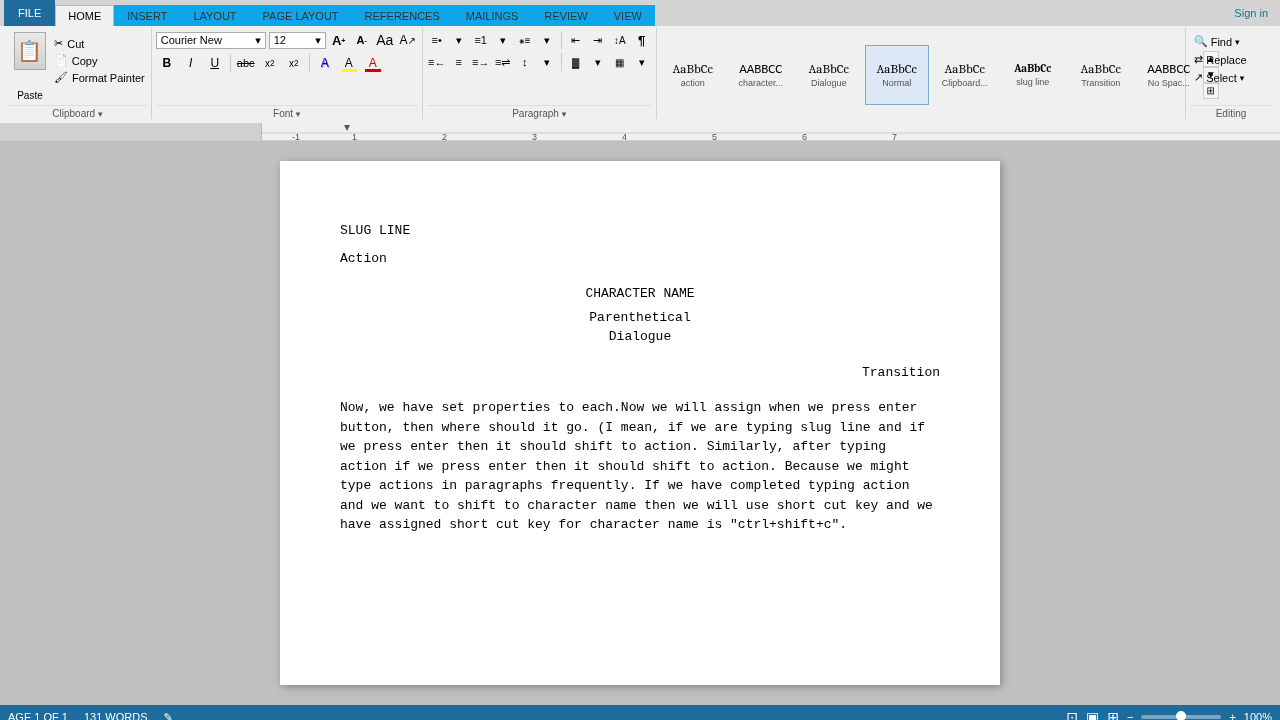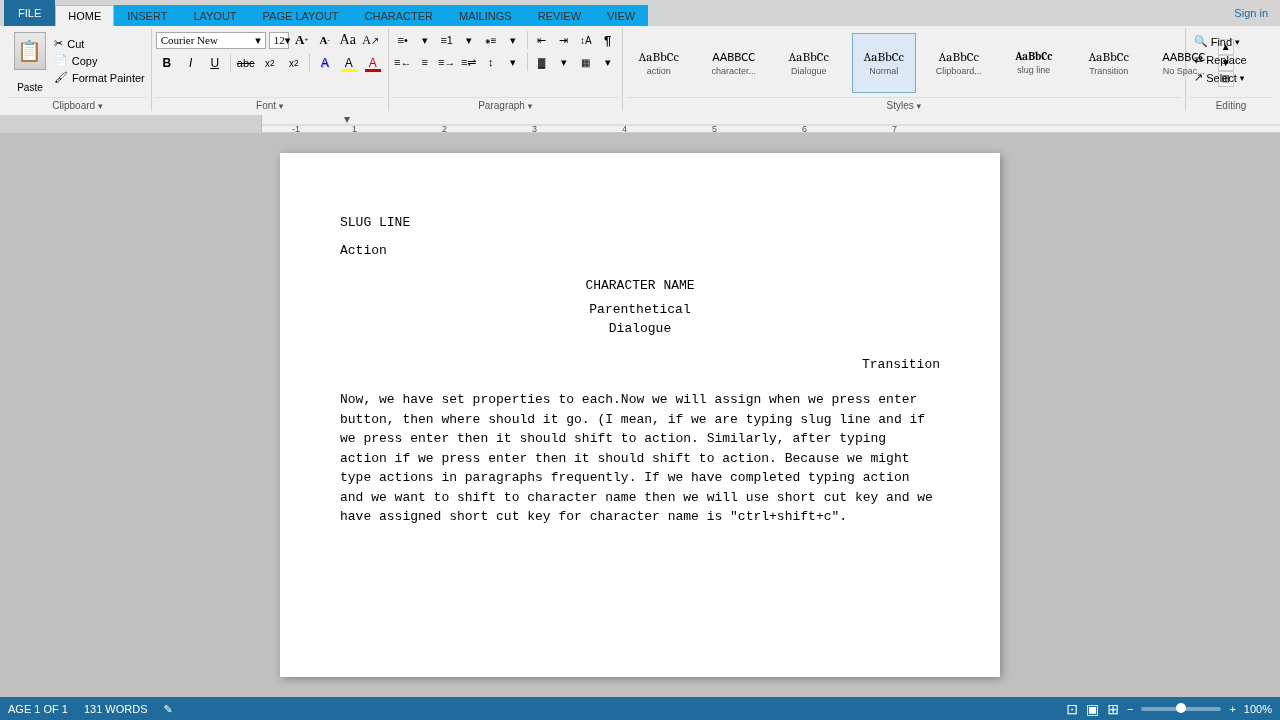--- a/index.html
+++ b/index.html
@@ -9,28 +9,28 @@
     .tab-row { display: flex; align-items: flex-end; background: #d4d4d4; height: 26px; padding-left: 4px; }
     .tab { padding: 4px 12px; font-size: 11px; cursor: pointer; border: 1px solid transparent; border-bottom: none; background: #0ea5e9; color: #333; }
     .tab.active { background: #f0f0f0; border-color: #bbb; border-bottom-color: #f0f0f0; color: #000; }
     .tab-file { background: #1e6b9c; color: white; padding: 4px 14px; font-size: 11px; cursor: pointer; height: 26px; display: flex; align-items: center; }
     .sign-in { margin-left: auto; padding: 4px 12px; font-size: 11px; color: #1e6b9c; cursor: pointer; align-self: center; }
 
     
     .ribbon-content { display: flex; align-items: stretch; padding: 2px 4px 4px 4px; background: #f0f0f0; min-height: 88px; }
     .paste-btn { display: flex; flex-direction: column; align-items: center; cursor: pointer; padding: 2px 6px; }
     .paste-icon { width: 32px; height: 38px; background: linear-gradient(to bottom, #e8e8e8, #d0d0d0); border: 1px solid #aaa; display: flex; align-items: center; justify-content: center; font-size: 20px; }
-    .paste-label { font-size: 10px; margin-top: 12px; }
+    .paste-label { font-size: 10px; margin-top: 20px; }
     .small-btn { display: flex; align-items: center; gap: 4px; cursor: pointer; padding: 1px 2px; font-size: 11px; white-space: nowrap; }
     .font-name-box { border: 1px solid #aaa; padding: 1px 4px; font-size: 11px; width: 110px; background: white; cursor: pointer; display: flex; align-items: center; justify-content: space-between; }
-    .font-size-box { border: 1px solid #aaa; padding: 1px 4px; font-size: 11px; width: 20px; background: white; cursor: pointer; display: flex; align-items: center; justify-content: space-between; }
+    .font-size-box { border: 1px solid #aaa; padding: 1px 4px; font-size: 11px; width: 57px; background: white; cursor: pointer; display: flex; align-items: center; justify-content: space-between; }
     .icon-btn { width: 20px; height: 20px; display: flex; align-items: center; justify-content: center; cursor: pointer; font-size: 11px; border: 1px solid transparent; }
     .font-format-btn { width: 22px; height: 22px; display: flex; align-items: center; justify-content: center; cursor: pointer; border: 1px solid transparent; font-size: 12px; }
     .divider-v { width: 1px; background: #ccc; height: 18px; margin: 0 2px; }
-    .styles-gallery { display: flex; gap: 11px; flex: 1; }
+    .styles-gallery { display: flex; gap: 4px; flex: 1; }
     .style-item { display: flex; flex-direction: column; align-items: center; padding: 2px 8px; cursor: pointer; min-width: 64px; height: 60px; justify-content: center; border: 1px solid transparent; }
     .style-item.active { background: #dce8f5; border-color: #7aaccc; }
     .style-preview { font-size: 13px; margin-bottom: 2px; }
     .style-label { font-size: 9px; color: #555; }
     .styles-scroll { display: flex; flex-direction: column; justify-content: space-around; margin-left: 2px; }
     .scroll-arrow { width: 16px; height: 16px; display: flex; align-items: center; justify-content: center; cursor: pointer; font-size: 10px; border: 1px solid #ccc; background: #f5f5f5; }
     .editing-btn { display: flex; align-items: center; gap: 3px; padding: 1px 4px; cursor: pointer; font-size: 11px; white-space: nowrap; }
 
     
     .ruler-bar { height: 18px; background: #f0f0f0; border-bottom: 1px solid #ccc; display: flex; align-items: center; padding: 0 0; position: relative; overflow: hidden; }
@@ -64,21 +64,21 @@
   </style>
 </head>
 <body>
 
 <div class="tab-row">
   <div class="tab-file">FILE</div>
   <div class="tab active">HOME</div>
   <div class="tab">INSERT</div>
   <div class="tab">LAYOUT</div>
   <div class="tab">PAGE LAYOUT</div>
-  <div class="tab">CHARACTER</div>
+  <div class="tab">REFERENCES</div>
   <div class="tab">MAILINGS</div>
   <div class="tab">REVIEW</div>
   <div class="tab">VIEW</div>
   <div class="sign-in">Sign in</div>
 </div>
 
 <div class="ribbon-content">
 
   <div class="group-wrap" style="min-width:90px;">
     <div class="group-wrap-inner">
@@ -107,21 +107,21 @@
     </div>
     <div class="group-name">
       <span>Clipboard</span>
       <span class="expand-arrow">▾</span>
     </div>
   </div>
 
   <div class="group-wrap" style="min-width:210px;">
     <div class="group-wrap-inner" style="flex-direction:column;gap:2px;">
 
-      <div style="display:flex;align-items:center;gap:3px;font-family:Liberation Serif, serif;">
+      <div style="display:flex;align-items:center;gap:3px;">
         <div class="font-name-box">
           <span>Courier New</span>
           <span>▾</span>
         </div>
         <div class="font-size-box">
           <span>12</span>
           <span>▾</span>
         </div>
         <div class="icon-btn" style="font-size:13px;font-weight:bold;" title="Increase Font Size">A<sup style="font-size:7px">+</sup></div>
         <div class="icon-btn" style="font-size:11px;font-weight:bold;" title="Decrease Font Size">A<sub style="font-size:7px">-</sub></div>
@@ -228,24 +228,20 @@
       <div class="style-preview" style="font-family:Calibri,sans-serif;font-size:13px;font-weight:normal">AABBCC</div>
       <div class="style-label">No Spac...</div>
     </div>
         </div>
       <div class="styles-scroll">
         <div class="scroll-arrow">▲</div>
         <div class="scroll-arrow">▼</div>
         <div class="scroll-arrow">⊞</div>
       </div>
     </div>
-    <div class="group-name">
-      <span>Styles</span>
-      <span class="expand-arrow">▾</span>
-    </div>
   </div>
 
   <div class="group-wrap" style="min-width:90px;border-right:none;">
     <div class="group-wrap-inner" style="flex-direction:column;gap:3px;padding-top:4px;">
       <div class="editing-btn">
         <span>🔍</span>
         <span>Find</span>
         <span style="font-size:9px;">▾</span>
       </div>
       <div class="editing-btn">

